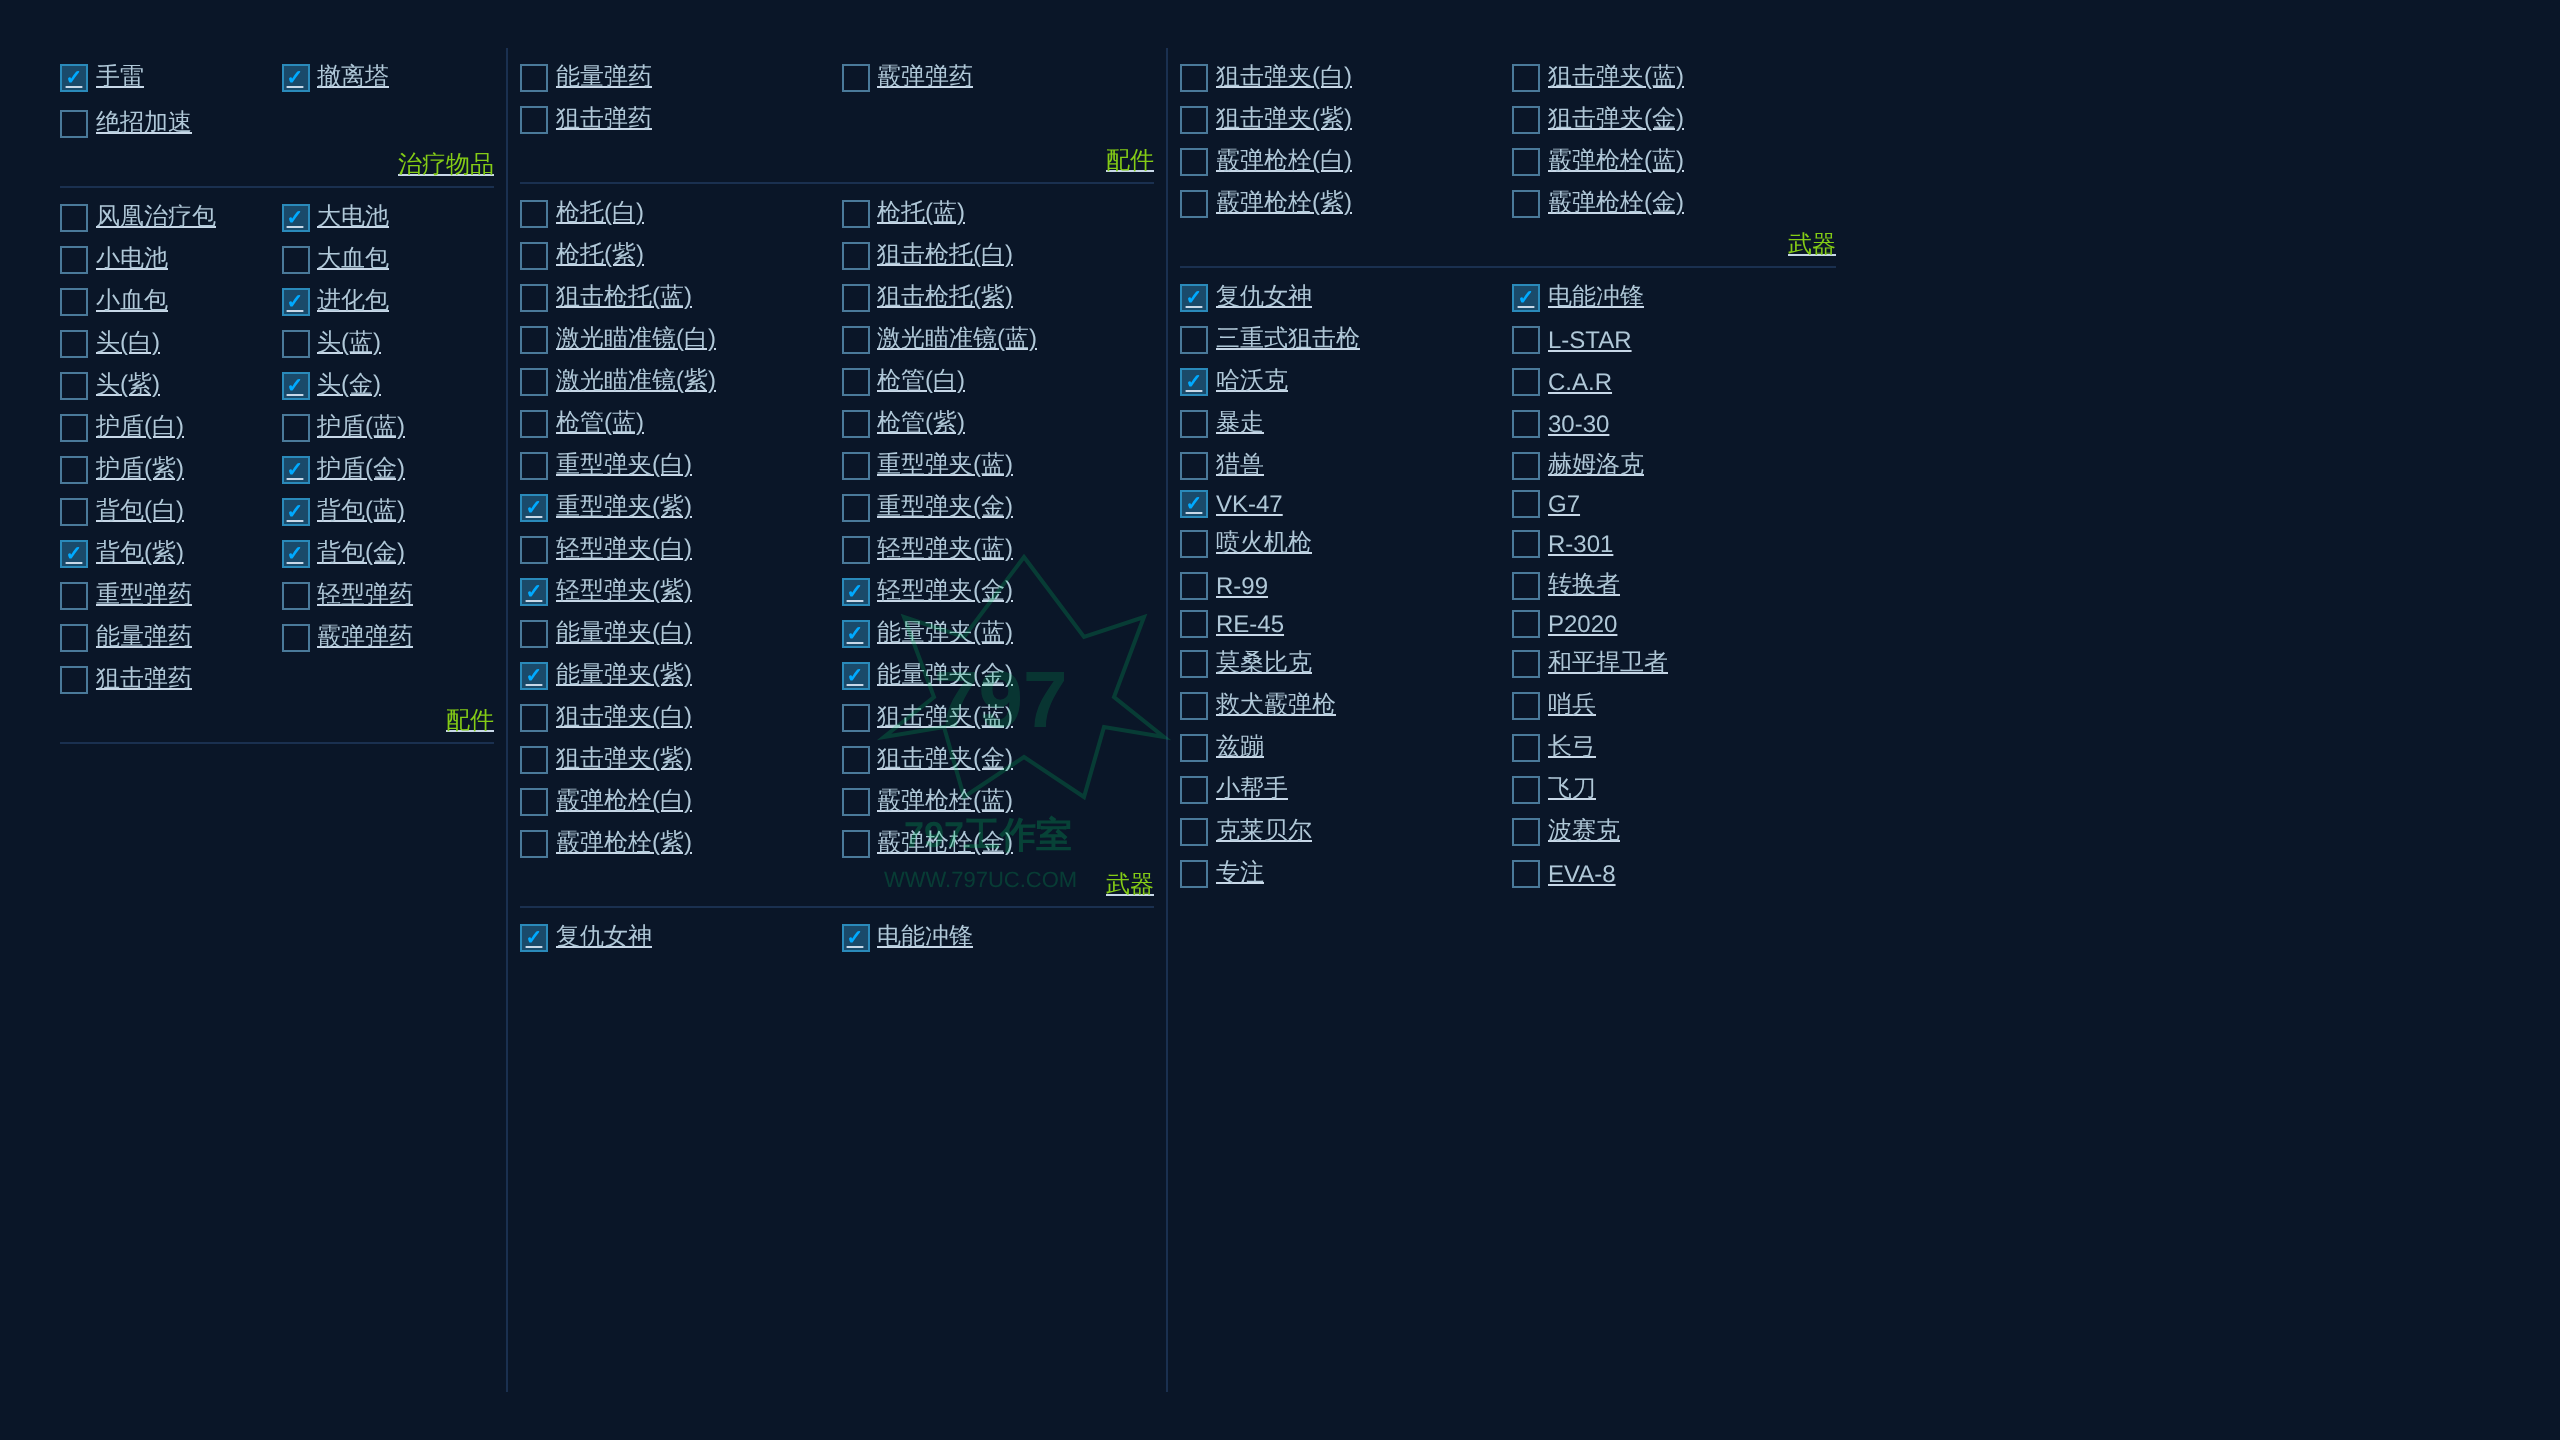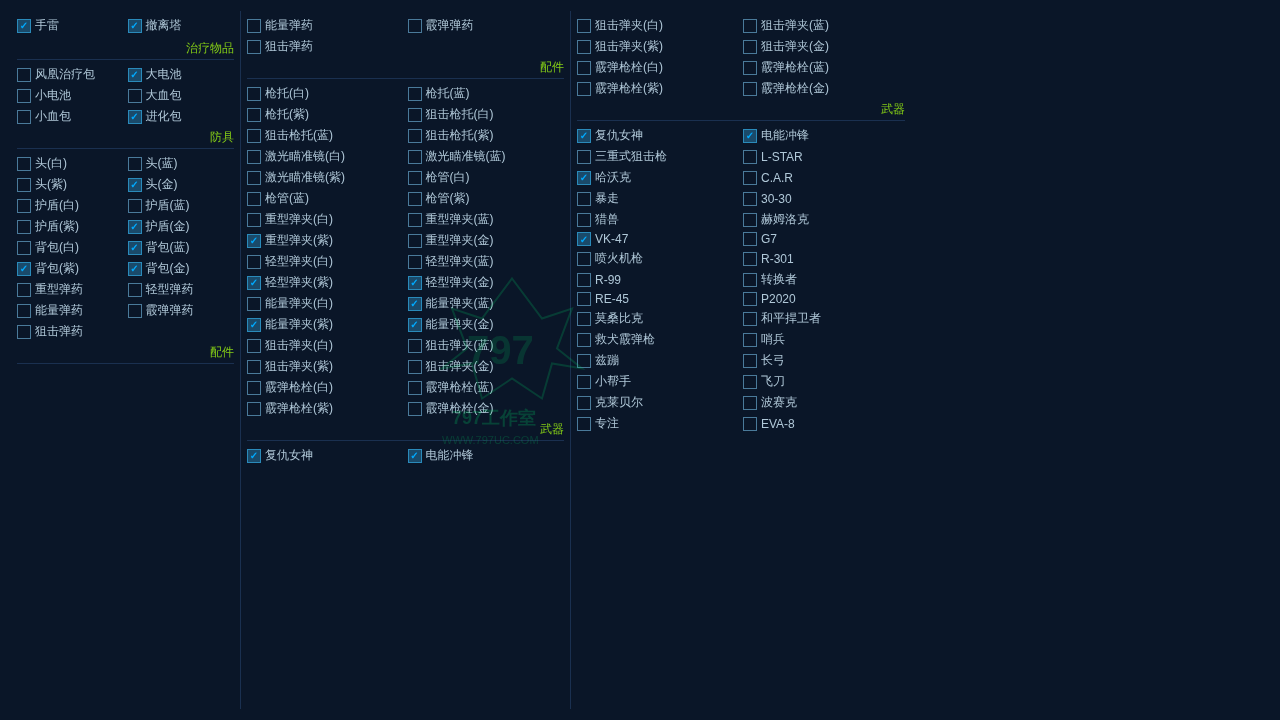--- a/index.html
+++ b/index.html
@@ -9,22 +9,23 @@
       font-family: 'Microsoft YaHei', 'SimHei', Arial, sans-serif;
       font-size: 13px;
       overflow: hidden;
       width: 1280px;
       height: 720px;
     }
     .container {
       display: flex;
       width: 1154px;
       height: 720px;
-      padding: 11px;
+      padding: 24px;
       gap: 0;
+      text-decoration: underline;
     }
     .column {
       flex: 1;
       padding: 4px 6px;
       border-right: 1px solid #1a3050;
       overflow: hidden;
     }
     .column:last-child { border-right: none; }
     .section-label {
       text-align: right;
@@ -96,20 +97,24 @@
     <div class="two-col" style="margin-bottom:2px;">
       <div class="item-row">
         <div class="checkbox checked"></div>
         <span class="item-label">手雷</span>
       </div>
       <div class="item-row">
         <div class="checkbox checked"></div>
         <span class="item-label">撤离塔</span>
       </div>
     </div>
+    <div class="item-row">
+      <div class="checkbox"></div>
+      <span class="item-label">绝招加速</span>
+    </div>
     <div class="section-label">治疗物品</div>
     <div class="two-col">
       <div class="item-row">
         <div class="checkbox"></div>
         <span class="item-label">风凰治疗包</span>
       </div>
       <div class="item-row">
         <div class="checkbox checked"></div>
         <span class="item-label">大电池</span>
       </div>
@@ -123,21 +128,20 @@
       </div>
       <div class="item-row">
         <div class="checkbox"></div>
         <span class="item-label">小血包</span>
       </div>
       <div class="item-row">
         <div class="checkbox checked"></div>
         <span class="item-label">进化包</span>
       </div>
     </div>
-    <div class="section-label">防具</div>
     <div class="two-col">
       <div class="item-row">
         <div class="checkbox"></div>
         <span class="item-label">头(白)</span>
       </div>
       <div class="item-row">
         <div class="checkbox"></div>
         <span class="item-label">头(蓝)</span>
       </div>
       <div class="item-row">

